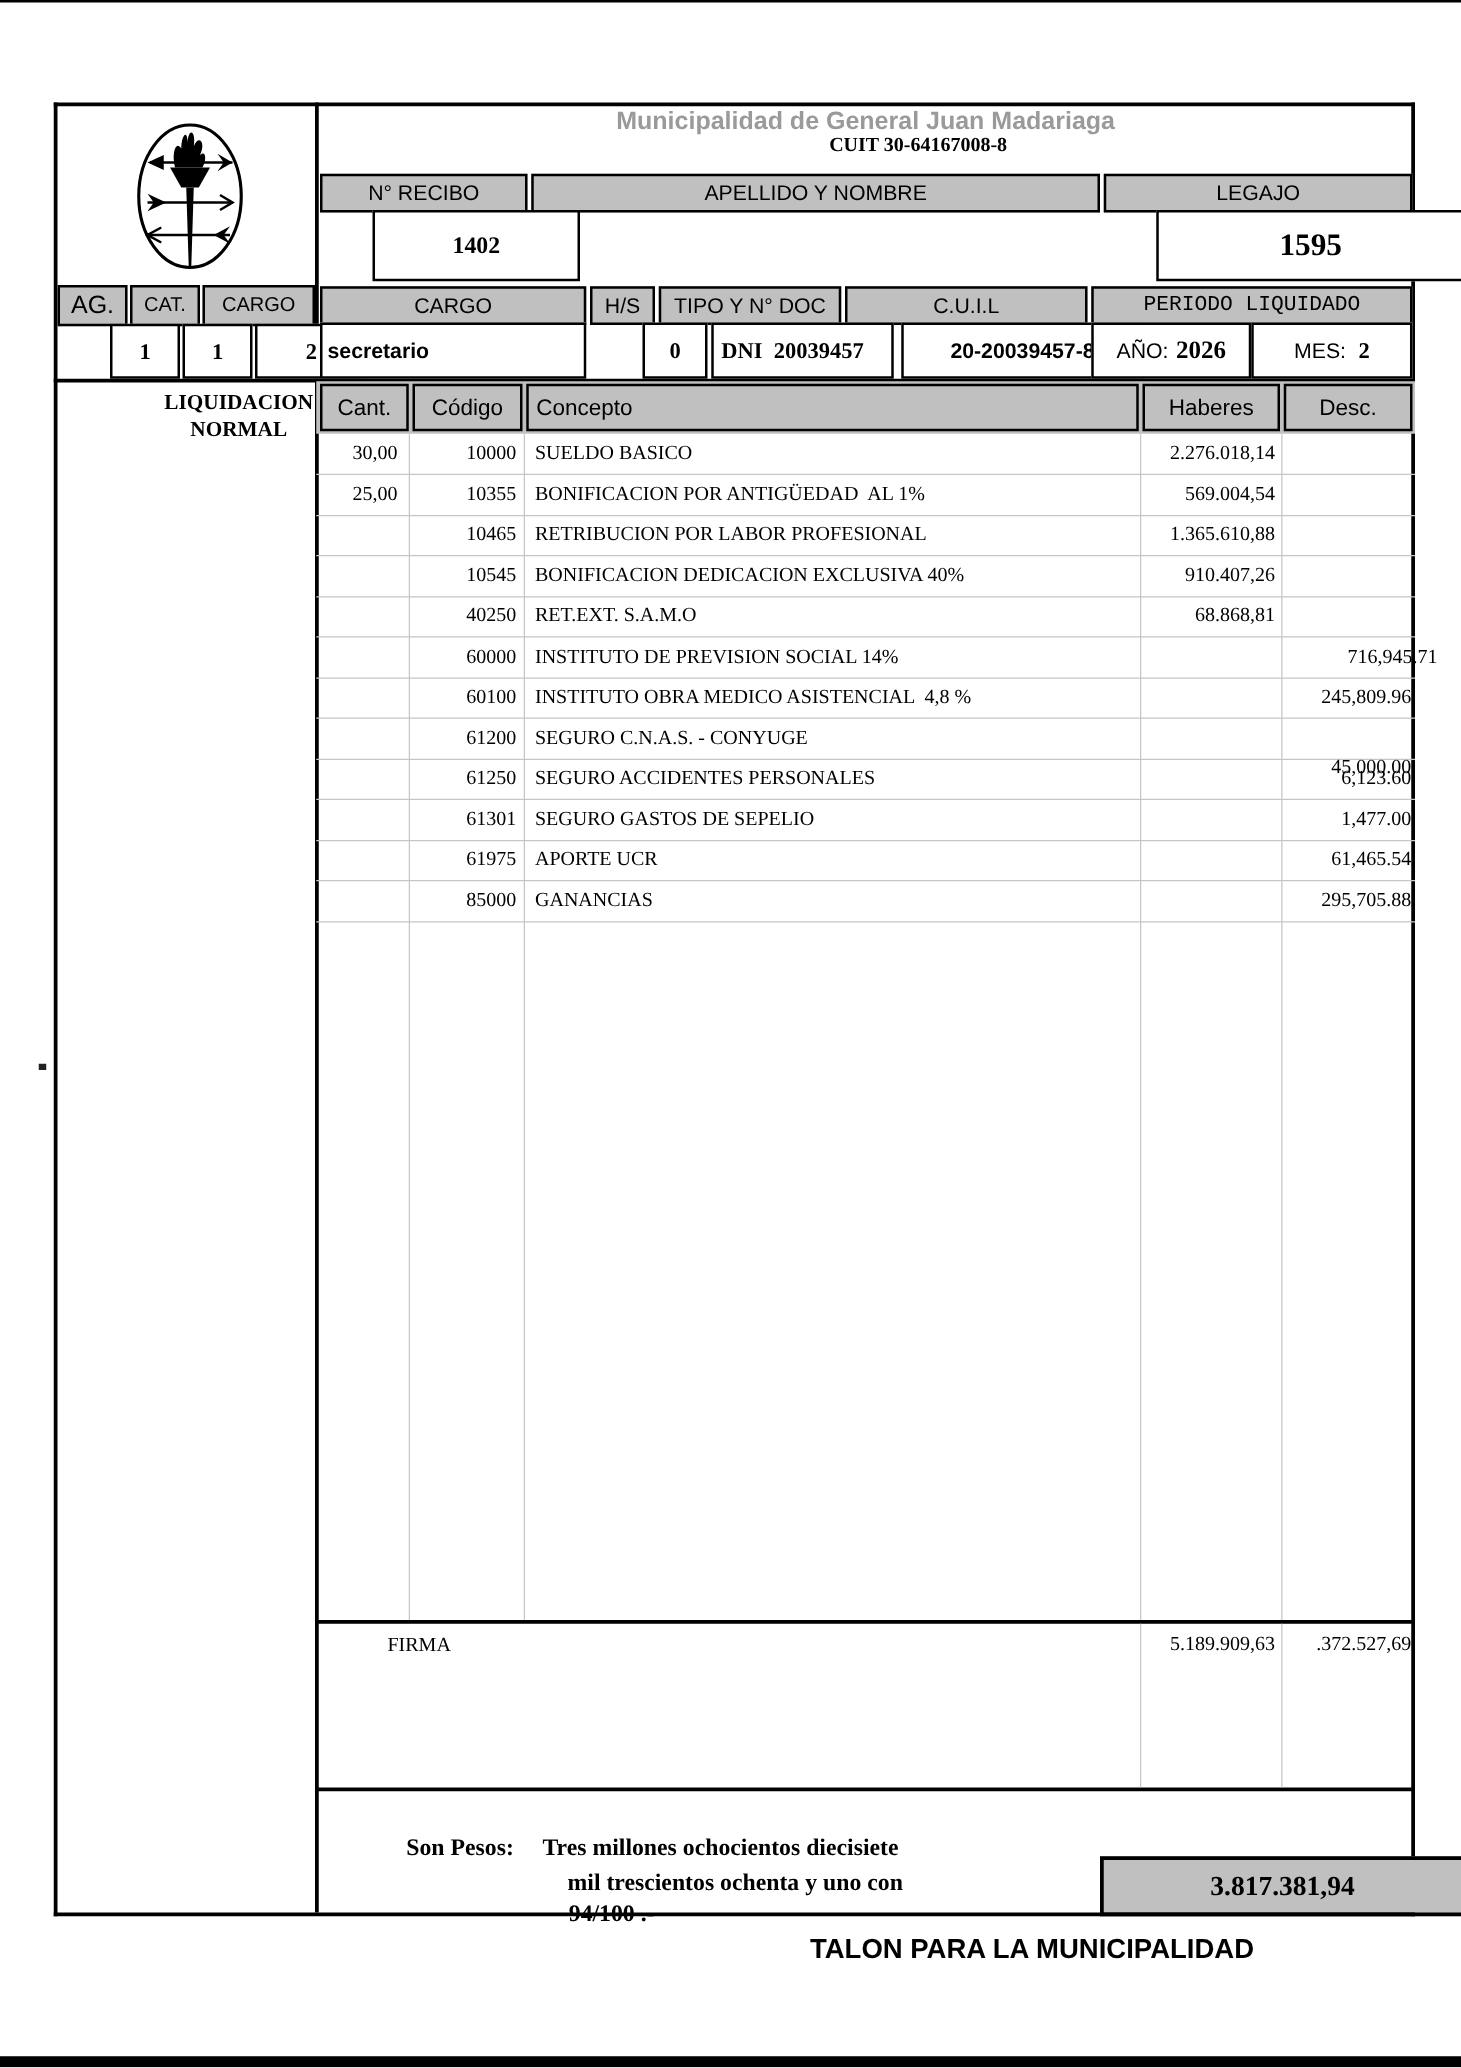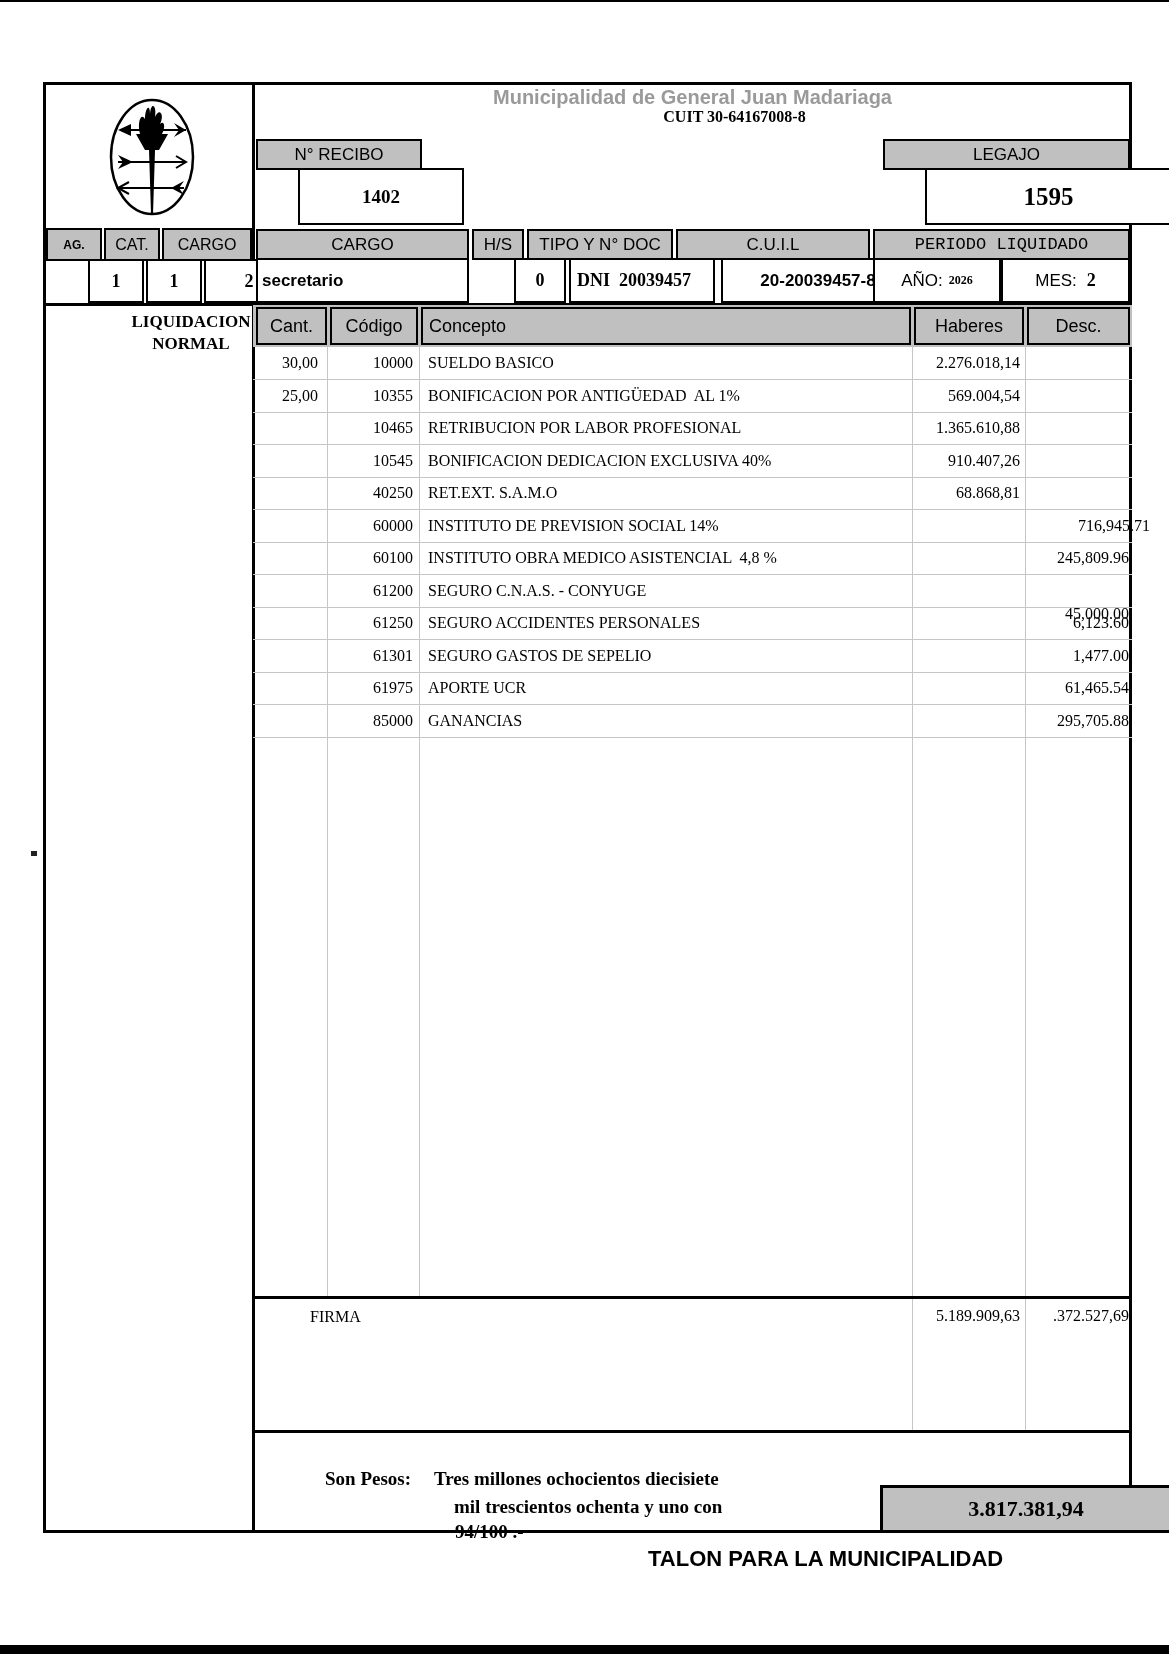--- a/index.html
+++ b/index.html
@@ -54,44 +54,45 @@
       <line x1="18" y1="96" x2="84" y2="96" stroke="#000" stroke-width="2"></line>
       <path d="M29,90 L18,96 L29,102" fill="none" stroke="#000" stroke-width="2"></path>
       <path d="M84,89 L71,96 L84,103 L79,96 Z" fill="#000"></path>
     </svg>
   </div>
 
   <div class="abs sans b" style="left:256px;top:86px;width:873px;height:22px;text-align:center;font-size:20px;color:#9a9a9a;">Municipalidad de General Juan Madariaga</div>
   <div class="abs serif b" style="left:256px;top:108px;width:873px;height:18px;text-align:center;font-size:16px;">CUIT 30-64167008-8</div>
 
   <div class="cell hdrcell sans" style="left:256px;top:139px;width:166px;height:31px;font-size:17px;">N° RECIBO</div>
+  <div class="cell hdrcell sans" style="left:425px;top:139px;width:455px;height:31px;font-size:17px;">APELLIDO Y NOMBRE</div>
   <div class="cell hdrcell sans" style="left:883px;top:139px;width:247px;height:31px;font-size:17px;">LEGAJO</div>
 
   <div class="cell serif b" style="left:256px;top:168px;width:166px;height:57px;font-size:19px;">1402</div>
   <div class="cell serif b" style="left:883px;top:168px;width:247px;height:57px;font-size:25px;">1595</div>
 
-  <div class="cell hdrcell sans" style="left:46px;top:228px;width:56px;height:33px;font-size:12px;font-weight:bold;">AG.</div>
+  <div class="cell hdrcell sans" style="left:46px;top:228px;width:56px;height:33px;font-size:20px;">AG.</div>
   <div class="cell hdrcell sans" style="left:104px;top:228px;width:56px;height:33px;font-size:16px;">CAT.</div>
   <div class="cell hdrcell sans" style="left:162px;top:228px;width:90px;height:33px;font-size:16px;">CARGO</div>
   <div class="cell hdrcell sans" style="left:256px;top:229px;width:213px;height:31px;font-size:17px;">CARGO</div>
   <div class="cell hdrcell sans" style="left:472px;top:229px;width:52px;height:31px;font-size:17px;">H/S</div>
   <div class="cell hdrcell sans" style="left:527px;top:229px;width:146px;height:31px;font-size:17px;">TIPO Y N° DOC</div>
   <div class="cell hdrcell sans" style="left:676px;top:229px;width:194px;height:31px;font-size:17px;">C.U.I.L</div>
   <div class="cell hdrcell sans" style="left:873px;top:229px;width:257px;height:31px;font-size:17px;font-family:Liberation Mono, monospace;">PERIODO LIQUIDADO</div>
 
   <div class="cell serif b" style="left:46px;top:259px;width:56px;height:44px;font-size:18px;">1</div>
   <div class="cell serif b" style="left:104px;top:259px;width:56px;height:44px;font-size:18px;">1</div>
   <div class="cell serif b" style="left:162px;top:259px;width:90px;height:44px;font-size:18px;">2</div>
   <div class="cell sans b left" style="left:256px;top:258px;width:213px;height:45px;font-size:17px;padding-left:4px;">secretario</div>
   <div class="cell serif b" style="left:472px;top:258px;width:52px;height:45px;font-size:18px;">0</div>
   <div class="cell serif b left" style="left:527px;top:258px;width:146px;height:45px;font-size:18px;padding-left:6px;white-space:pre;">DNI  20039457</div>
   <div class="cell sans b" style="left:676px;top:258px;width:194px;height:45px;font-size:17px;margin-left:45px;">20-20039457-8</div>
   <div class="cell" style="left:873px;top:258px;width:128px;height:45px;">
     <span class="sans" style="font-size:17px;">AÑO:</span>
-    <span class="serif b" style="font-size:12px;margin-left:6px;">2026</span>
+    <span class="serif b" style="font-size:20px;margin-left:6px;">2026</span>
   </div>
   <div class="cell" style="left:1001px;top:258px;width:129px;height:45px;">
     <span class="sans" style="font-size:17px;">MES:</span>
     <span class="serif b" style="font-size:18px;margin-left:10px;">2</span>
   </div>
 
   <div class="abs serif b" style="left:46px;top:312px;width:206px;height:22px;text-align:center;font-size:17px;">LIQUIDACION</div>
   <div class="abs serif b" style="left:46px;top:334px;width:206px;height:22px;text-align:center;font-size:17px;">NORMAL</div>
 
   <div class="abs" style="left:253px;top:305px;width:879px;height:42px;background:#c0c0c0;"></div>

